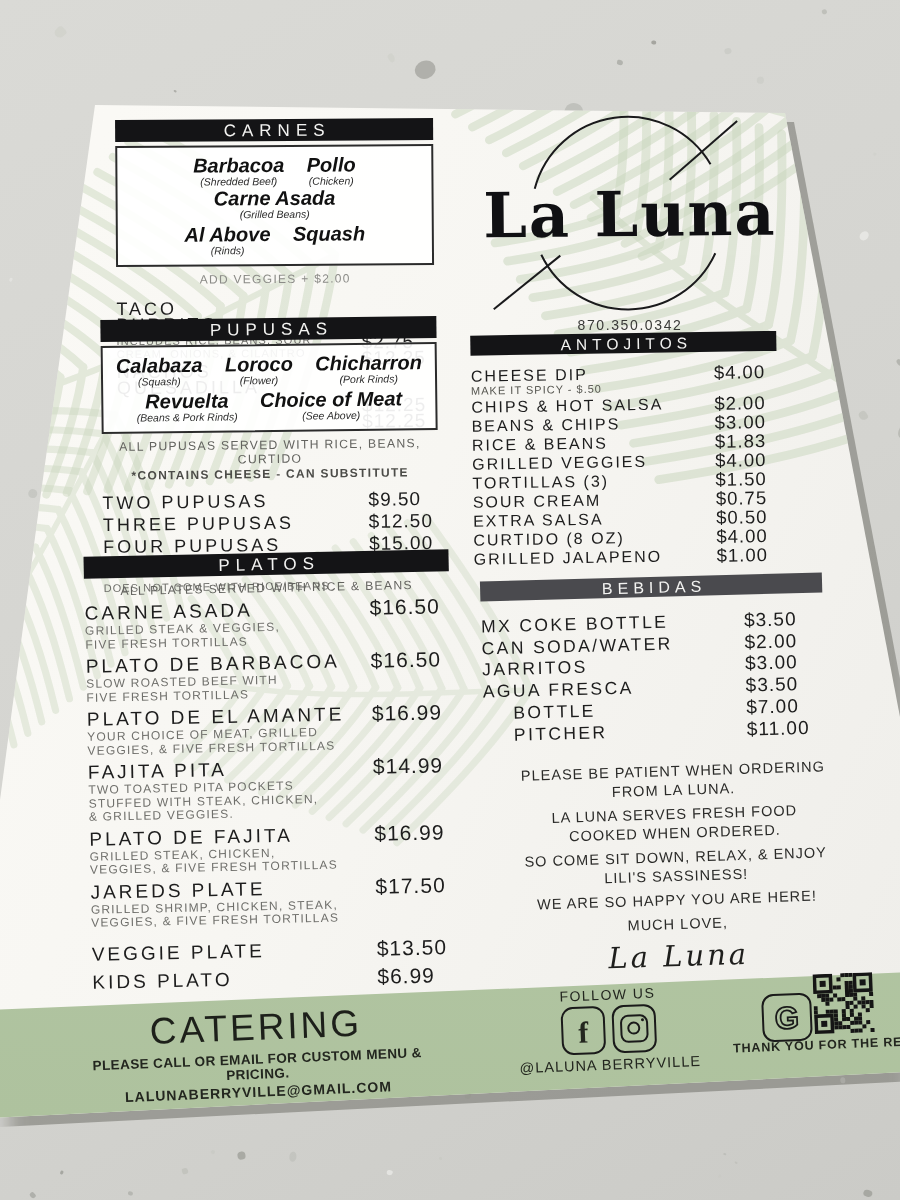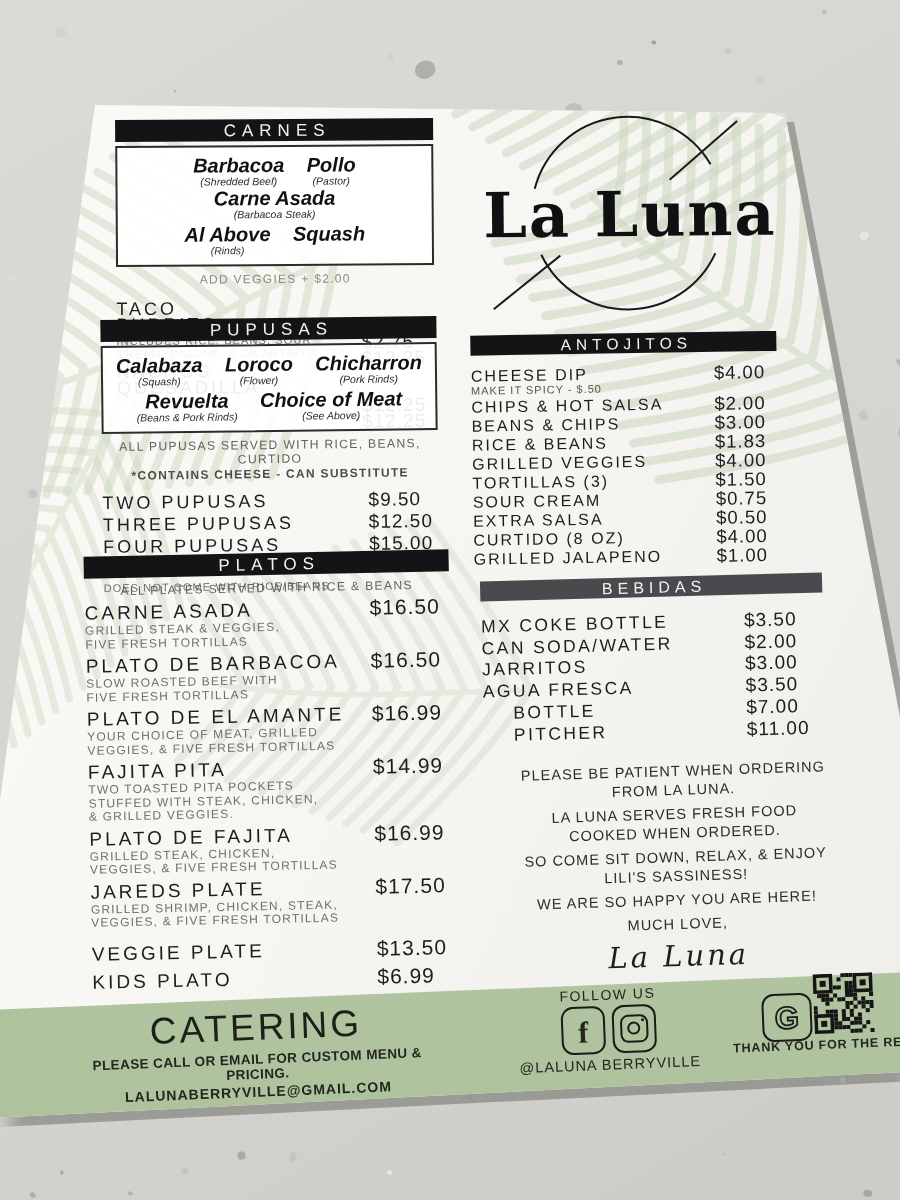--- a/index.html
+++ b/index.html
@@ -458,22 +458,22 @@
           <path d="M18.2 260 Q -12.337499999999999 275.705, -55.96249999999999 314.095" stroke-width="6.5"></path>
           <path d="M18.2 260 Q 48.7375 275.705, 92.3625 314.095" stroke-width="6.5"></path>
         </g>
       </svg>
 
     <div class="sec sec-carnes">
       <div class="bar">CARNES</div>
       <div class="opt-box">
         <div class="opt-row">
           <span class="opt"><div class="opt-name">Barbacoa</div><div class="opt-sub">(Shredded Beef)</div></span>
-          <span class="opt"><div class="opt-name">Pollo</div><div class="opt-sub">(Pastor)</div></span>
-          <span class="opt"><div class="opt-name">Carne Asada</div><div class="opt-sub">(Barbacoa Steak)</div></span>
+          <span class="opt"><div class="opt-name">Pollo</div><div class="opt-sub">(Chicken)</div></span>
+          <span class="opt"><div class="opt-name">Carne Asada</div><div class="opt-sub">(Grilled Beans)</div></span>
         </div>
         <div class="opt-row">
           <span class="opt"><div class="opt-name">Al Above</div><div class="opt-sub">(Rinds)</div></span>
           <span class="opt"><div class="opt-name">Squash</div><div class="opt-sub"></div></span>
         </div>
       </div>
       <div class="sec-note">ADD VEGGIES + $2.00</div>
       <div class="items">
         <div class="mi"><span>TACO</span><span class="price">$2.75</span></div>
         <div class="mi"><span>BURRITO</span><span class="price">$12.25</span>
@@ -540,20 +540,21 @@
       <svg class="logo-arcs" width="350" height="240">
         <g fill="none" stroke="#1a1a1c" stroke-width="2">
           <path d="M80 88 A96 96 0 0 1 256 65"></path>
           <path d="M215 80 L283 22"></path>
           <path d="M86 154 A96 96 0 0 0 260 154"></path>
           <path d="M105 155 L38 208"></path>
         </g>
       </svg>
       <div class="logo-text">La Luna</div>
     </div>
+    <div class="sec addr phone">870.350.0342</div>
 
     <div class="sec sec-antojitos">
       <div class="bar">ANTOJITOS</div>
       <div class="items">
         <div class="mi"><span>CHEESE DIP</span><span class="price">$4.00</span>
           <div class="mi-note">MAKE IT SPICY - $.50</div></div>
         <div class="mi"><span>CHIPS &amp; HOT SALSA</span><span class="price">$2.00</span></div>
         <div class="mi"><span>BEANS &amp; CHIPS</span><span class="price">$3.00</span></div>
         <div class="mi"><span>RICE &amp; BEANS</span><span class="price">$1.83</span></div>
         <div class="mi"><span>GRILLED VEGGIES</span><span class="price">$4.00</span></div>

